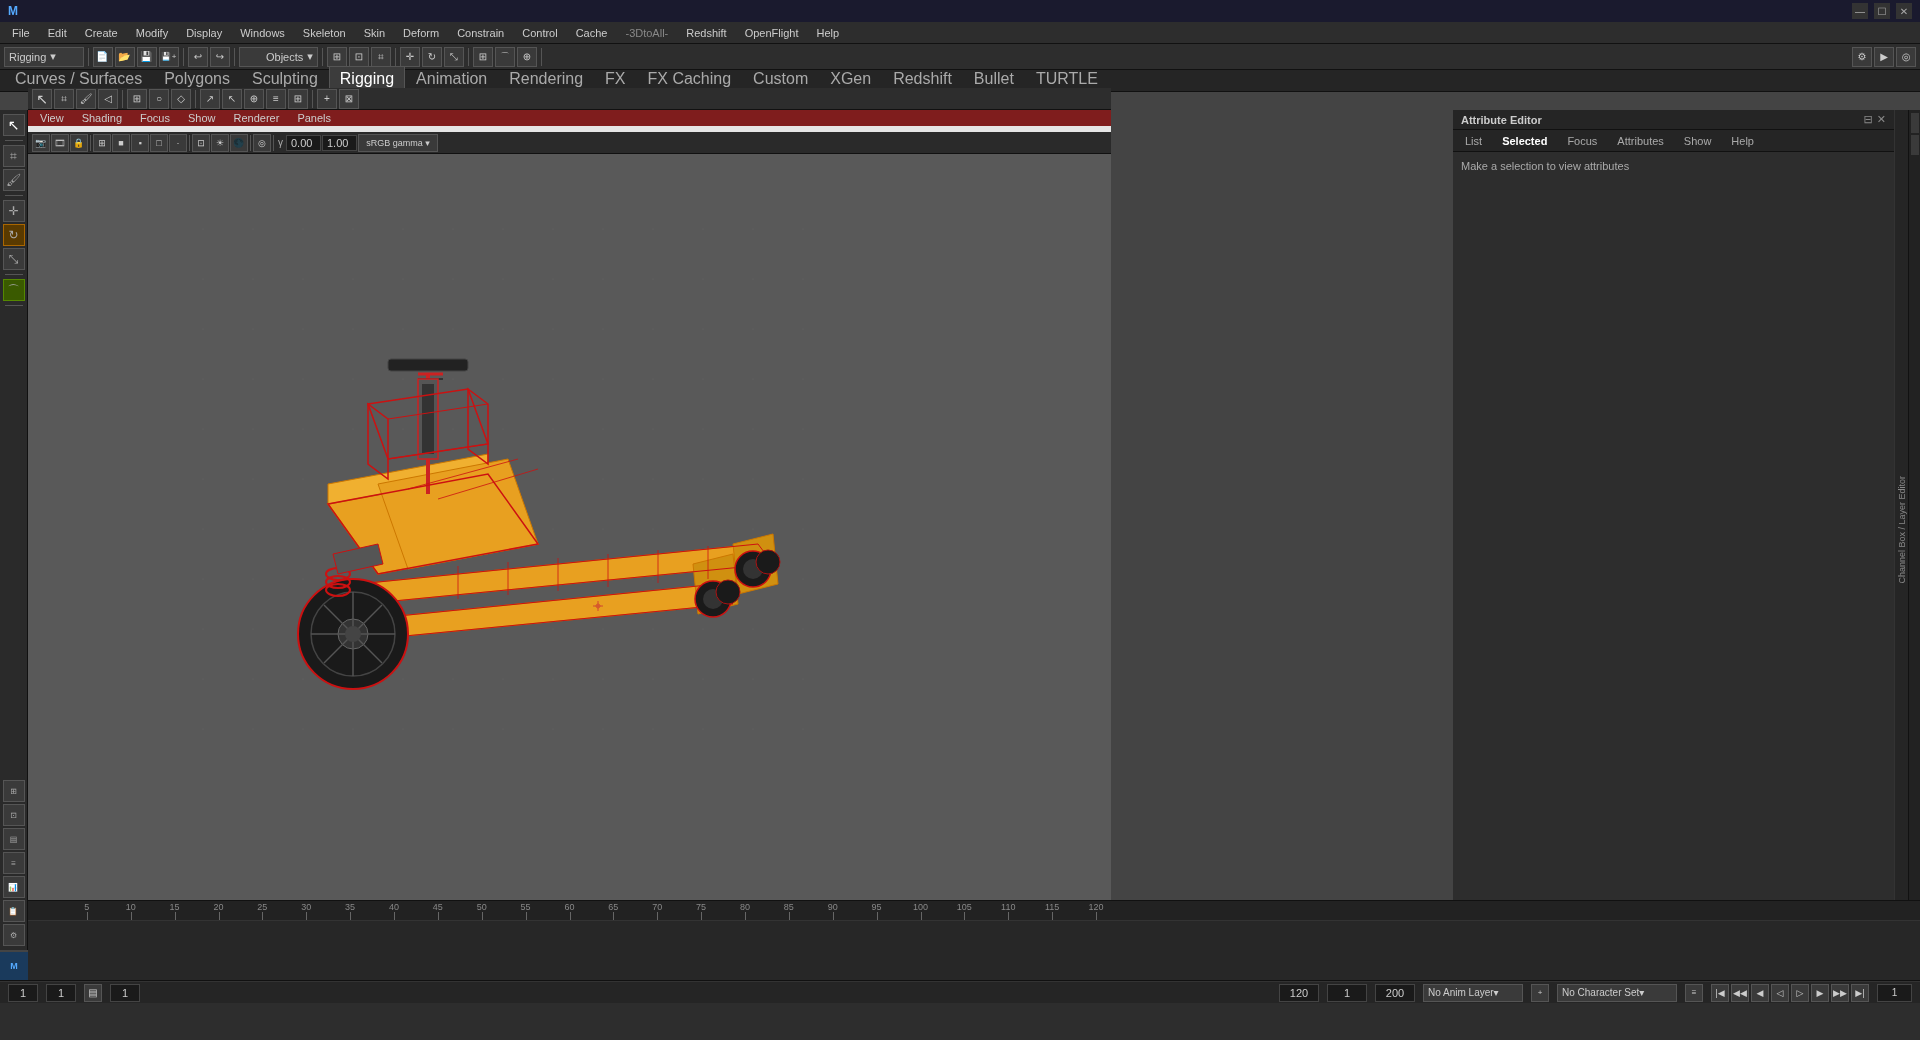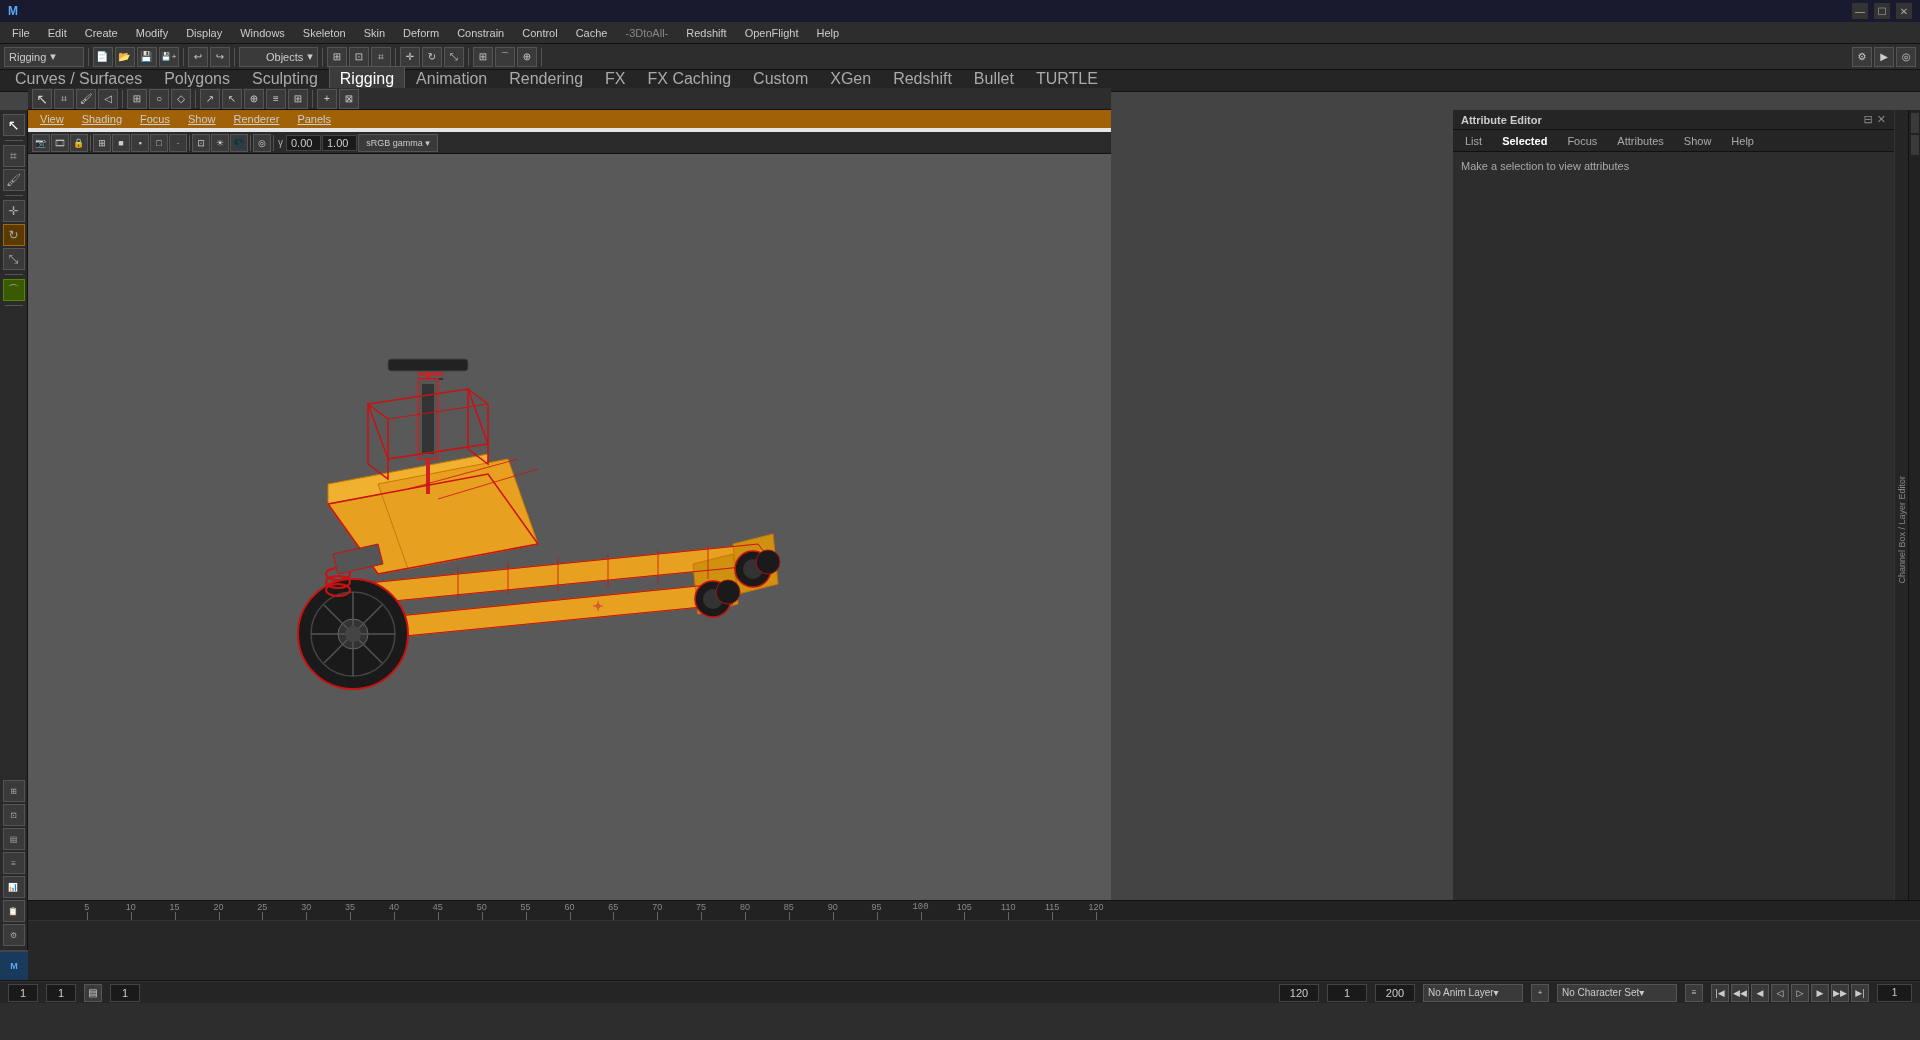--- a/index.html
+++ b/index.html
@@ -138,27 +138,26 @@
     
     #viewport-container {
       position: absolute;
       left: 28px; top: 110px;
       width: 1055px;
       height: calc(100% - 200px);
       background: #555;
     }
     #viewport-menubar {
       height: 22px;
-      background: #a16207;
+      background: #7f1d1d;
       display: flex;
       align-items: center;
       padding: 0 4px;
       gap: 2px;
-      border-bottom: 4px solid #e5e5e5;
-      text-decoration: underline;
+      border-bottom: 6px solid #e5e5e5;
     }
     #viewport-menubar span {
       padding: 2px 8px;
       font-size: 11px;
       color: #ccc;
       cursor: pointer;
     }
 
     #viewport-toolbar {
       height: 22px;
@@ -767,21 +766,21 @@
       <div class="ruler-label" style="position: absolute; left: 673.125px; bottom: 8px; font-size: 9px; color: rgb(136, 136, 136); transform: translateX(-50%);">75</div>
       <div class="ruler-tick" style="left: 717px; bottom: 0px; position: absolute; width: 1px; height: 8px; background: rgb(102, 102, 102);"></div>
       <div class="ruler-label" style="position: absolute; left: 717px; bottom: 8px; font-size: 9px; color: rgb(136, 136, 136); transform: translateX(-50%);">80</div>
       <div class="ruler-tick" style="left: 760.875px; bottom: 0px; position: absolute; width: 1px; height: 8px; background: rgb(102, 102, 102);"></div>
       <div class="ruler-label" style="position: absolute; left: 760.875px; bottom: 8px; font-size: 9px; color: rgb(136, 136, 136); transform: translateX(-50%);">85</div>
       <div class="ruler-tick" style="left: 804.75px; bottom: 0px; position: absolute; width: 1px; height: 8px; background: rgb(102, 102, 102);"></div>
       <div class="ruler-label" style="position: absolute; left: 804.75px; bottom: 8px; font-size: 9px; color: rgb(136, 136, 136); transform: translateX(-50%);">90</div>
       <div class="ruler-tick" style="left: 848.625px; bottom: 0px; position: absolute; width: 1px; height: 8px; background: rgb(102, 102, 102);"></div>
       <div class="ruler-label" style="position: absolute; left: 848.625px; bottom: 8px; font-size: 9px; color: rgb(136, 136, 136); transform: translateX(-50%);">95</div>
       <div class="ruler-tick" style="left: 892.5px; bottom: 0px; position: absolute; width: 1px; height: 8px; background: rgb(102, 102, 102);"></div>
-      <div class="ruler-label" style="position: absolute; left: 892.5px; bottom: 8px; font-size: 9px; color: rgb(136, 136, 136); transform: translateX(-50%); font-family: Liberation Mono, monospace;">100</div>
+      <div class="ruler-label" style="position: absolute; left: 892.5px; bottom: 8px; font-size: 9px; color: rgb(136, 136, 136); transform: translateX(-50%);">100</div>
       <div class="ruler-tick" style="left: 936.375px; bottom: 0px; position: absolute; width: 1px; height: 8px; background: rgb(102, 102, 102);"></div>
       <div class="ruler-label" style="position: absolute; left: 936.375px; bottom: 8px; font-size: 9px; color: rgb(136, 136, 136); transform: translateX(-50%);">105</div>
       <div class="ruler-tick" style="left: 980.25px; bottom: 0px; position: absolute; width: 1px; height: 8px; background: rgb(102, 102, 102);"></div>
       <div class="ruler-label" style="position: absolute; left: 980.25px; bottom: 8px; font-size: 9px; color: rgb(136, 136, 136); transform: translateX(-50%);">110</div>
       <div class="ruler-tick" style="left: 1024.12px; bottom: 0px; position: absolute; width: 1px; height: 8px; background: rgb(102, 102, 102);"></div>
       <div class="ruler-label" style="position: absolute; left: 1024.12px; bottom: 8px; font-size: 9px; color: rgb(136, 136, 136); transform: translateX(-50%);">115</div>
       <div class="ruler-tick" style="left: 1068px; bottom: 0px; position: absolute; width: 1px; height: 8px; background: rgb(102, 102, 102);"></div>
       <div class="ruler-label" style="position: absolute; left: 1068px; bottom: 8px; font-size: 9px; color: rgb(136, 136, 136); transform: translateX(-50%);">120</div>
     </div>
 

